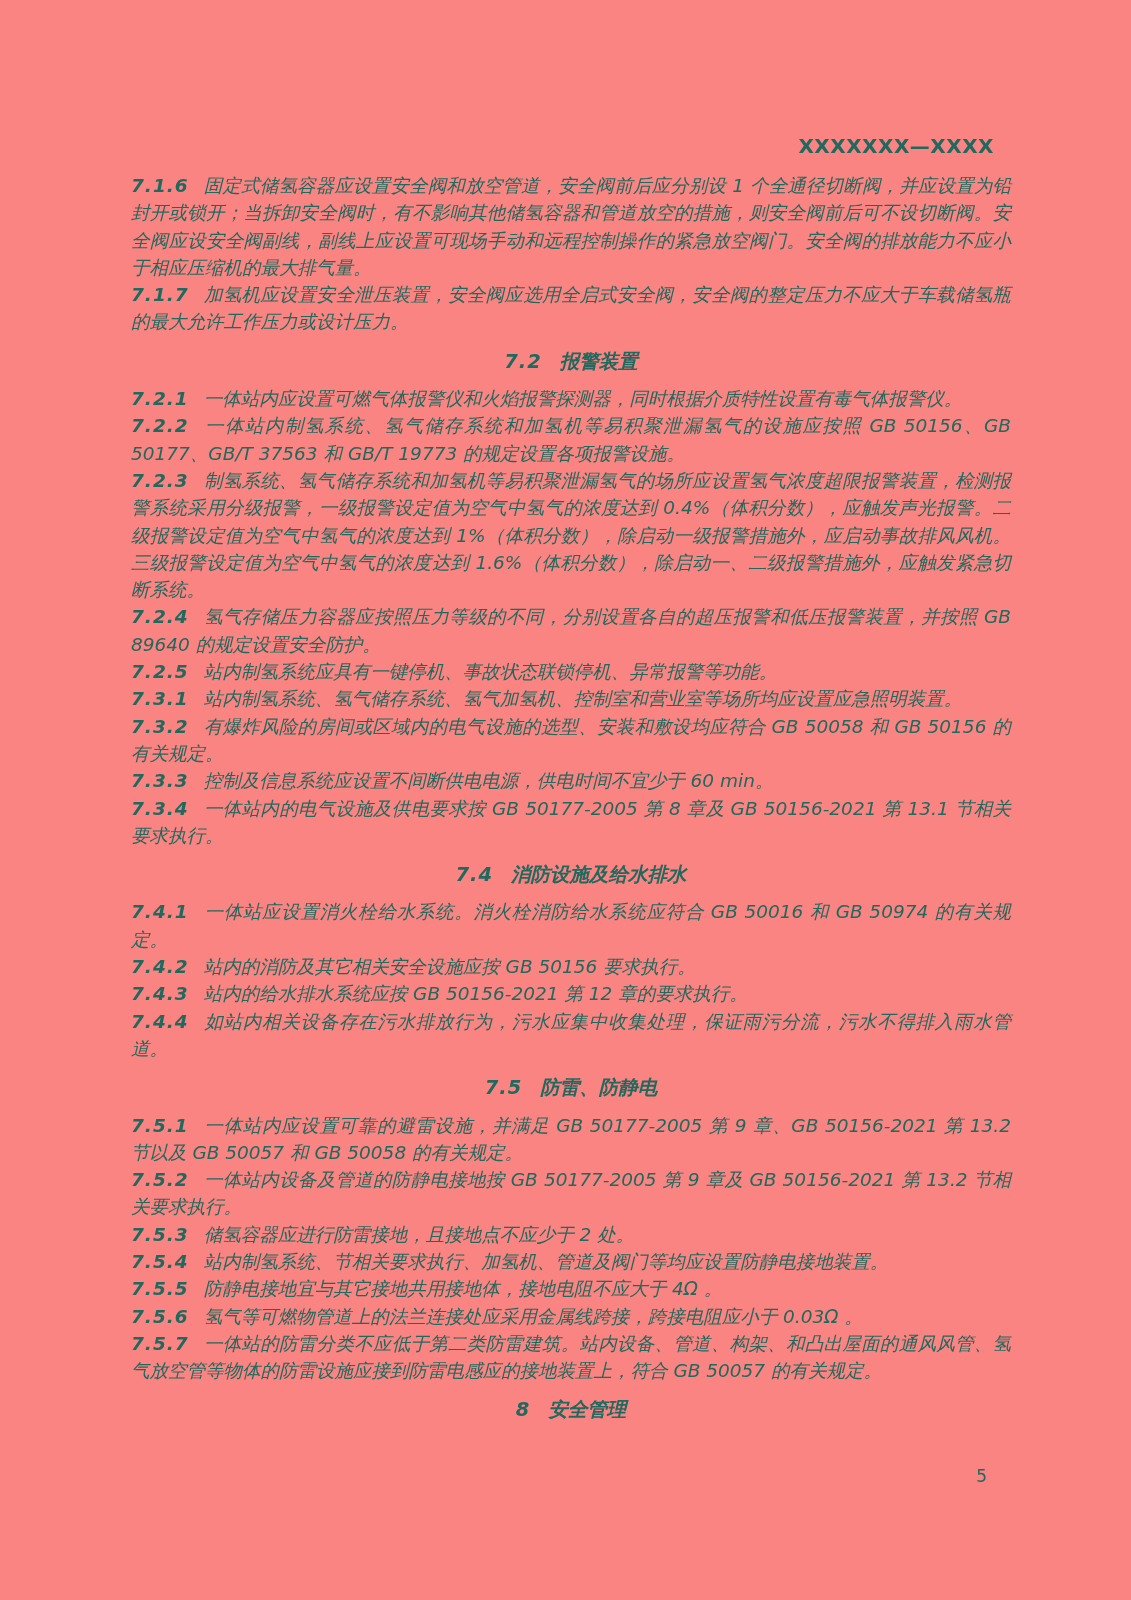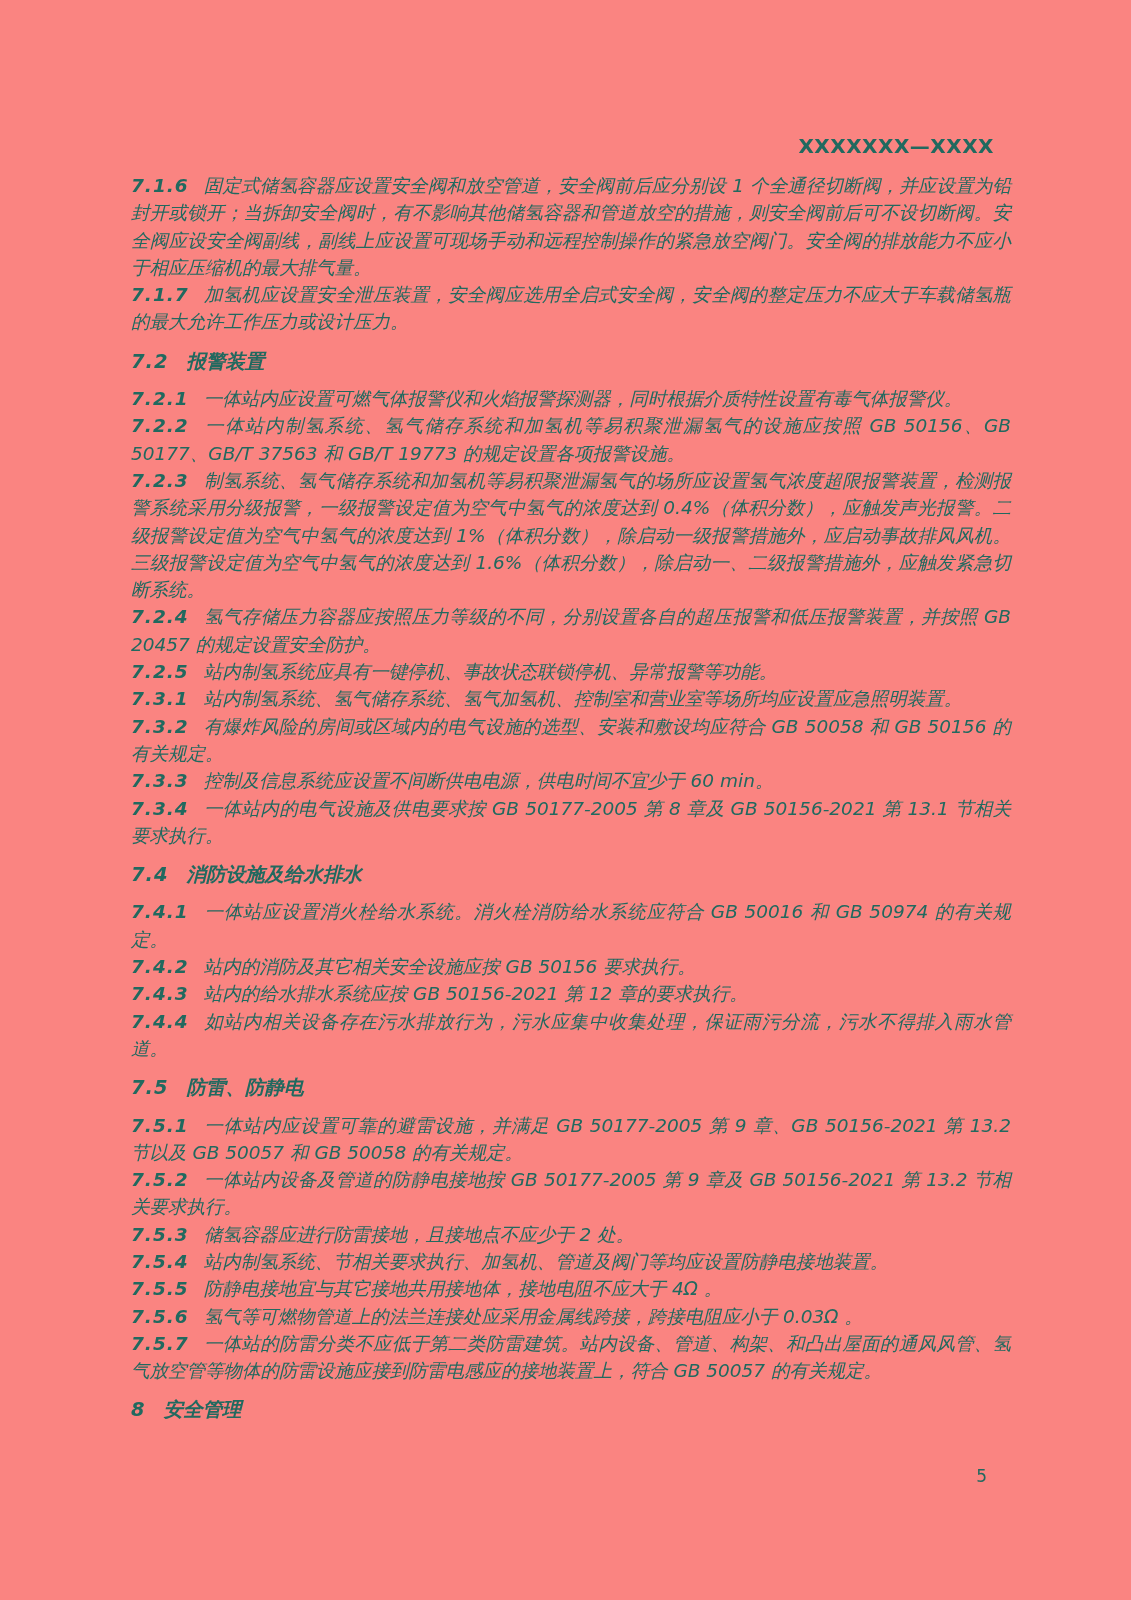--- a/index.html
+++ b/index.html
@@ -47,21 +47,21 @@
   .doc-body .clause > .num {
     font-weight: bold;
     margin-right: 15px;
     letter-spacing: 1px;
     white-space: nowrap;
   }
   .doc-body .heading {
     font-weight: bold;
     font-size: 19.5px;
     margin: 12px 0 10px 0;
-    text-align: left;
+    text-align: center;
   }
   .doc-body .heading > .num {
     margin-right: 18px;
     letter-spacing: 1px;
     white-space: nowrap;
   }
   .doc-footer {
     position: absolute;
     top: 1466px;
     left: 131px;
@@ -78,21 +78,21 @@
     <span>XXXXXXX—XXXX</span>
   </div>
 
   <div class="doc-body">
       <p class="clause"><span class="num">7.1.6</span><span class="txt">固定式储氢容器应设置安全阀和放空管道，安全阀前后应分别设 1 个全通径切断阀，并应设置为铅封开或锁开；当拆卸安全阀时，有不影响其他储氢容器和管道放空的措施，则安全阀前后可不设切断阀。安全阀应设安全阀副线，副线上应设置可现场手动和远程控制操作的紧急放空阀门。安全阀的排放能力不应小于相应压缩机的最大排气量。</span></p>
       <p class="clause"><span class="num">7.1.7</span><span class="txt">加氢机应设置安全泄压装置，安全阀应选用全启式安全阀，安全阀的整定压力不应大于车载储氢瓶的最大允许工作压力或设计压力。</span></p>
       <div class="heading"><span class="num">7.2</span><span class="txt">报警装置</span></div>
       <p class="clause"><span class="num">7.2.1</span><span class="txt">一体站内应设置可燃气体报警仪和火焰报警探测器，同时根据介质特性设置有毒气体报警仪。</span></p>
       <p class="clause"><span class="num">7.2.2</span><span class="txt">一体站内制氢系统、氢气储存系统和加氢机等易积聚泄漏氢气的设施应按照 GB 50156、GB 50177、GB/T 37563 和 GB/T 19773 的规定设置各项报警设施。</span></p>
       <p class="clause"><span class="num">7.2.3</span><span class="txt">制氢系统、氢气储存系统和加氢机等易积聚泄漏氢气的场所应设置氢气浓度超限报警装置，检测报警系统采用分级报警，一级报警设定值为空气中氢气的浓度达到 0.4%（体积分数），应触发声光报警。二级报警设定值为空气中氢气的浓度达到 1%（体积分数），除启动一级报警措施外，应启动事故排风风机。三级报警设定值为空气中氢气的浓度达到 1.6%（体积分数），除启动一、二级报警措施外，应触发紧急切断系统。</span></p>
-      <p class="clause"><span class="num">7.2.4</span><span class="txt">氢气存储压力容器应按照压力等级的不同，分别设置各自的超压报警和低压报警装置，并按照 GB 20457 的规定设置安全防护。</span></p>
+      <p class="clause"><span class="num">7.2.4</span><span class="txt">氢气存储压力容器应按照压力等级的不同，分别设置各自的超压报警和低压报警装置，并按照 GB 89640 的规定设置安全防护。</span></p>
       <p class="clause"><span class="num">7.2.5</span><span class="txt">站内制氢系统应具有一键停机、事故状态联锁停机、异常报警等功能。</span></p>
       <p class="clause"><span class="num">7.3.1</span><span class="txt">站内制氢系统、氢气储存系统、氢气加氢机、控制室和营业室等场所均应设置应急照明装置。</span></p>
       <p class="clause"><span class="num">7.3.2</span><span class="txt">有爆炸风险的房间或区域内的电气设施的选型、安装和敷设均应符合 GB 50058 和 GB 50156 的有关规定。</span></p>
       <p class="clause"><span class="num">7.3.3</span><span class="txt">控制及信息系统应设置不间断供电电源，供电时间不宜少于 60 min。</span></p>
       <p class="clause"><span class="num">7.3.4</span><span class="txt">一体站内的电气设施及供电要求按 GB 50177-2005 第 8 章及 GB 50156-2021 第 13.1 节相关要求执行。</span></p>
       <div class="heading"><span class="num">7.4</span><span class="txt">消防设施及给水排水</span></div>
       <p class="clause"><span class="num">7.4.1</span><span class="txt">一体站应设置消火栓给水系统。消火栓消防给水系统应符合 GB 50016 和 GB 50974 的有关规定。</span></p>
       <p class="clause"><span class="num">7.4.2</span><span class="txt">站内的消防及其它相关安全设施应按 GB 50156 要求执行。</span></p>
       <p class="clause"><span class="num">7.4.3</span><span class="txt">站内的给水排水系统应按 GB 50156-2021 第 12 章的要求执行。</span></p>
       <p class="clause"><span class="num">7.4.4</span><span class="txt">如站内相关设备存在污水排放行为，污水应集中收集处理，保证雨污分流，污水不得排入雨水管道。</span></p>

